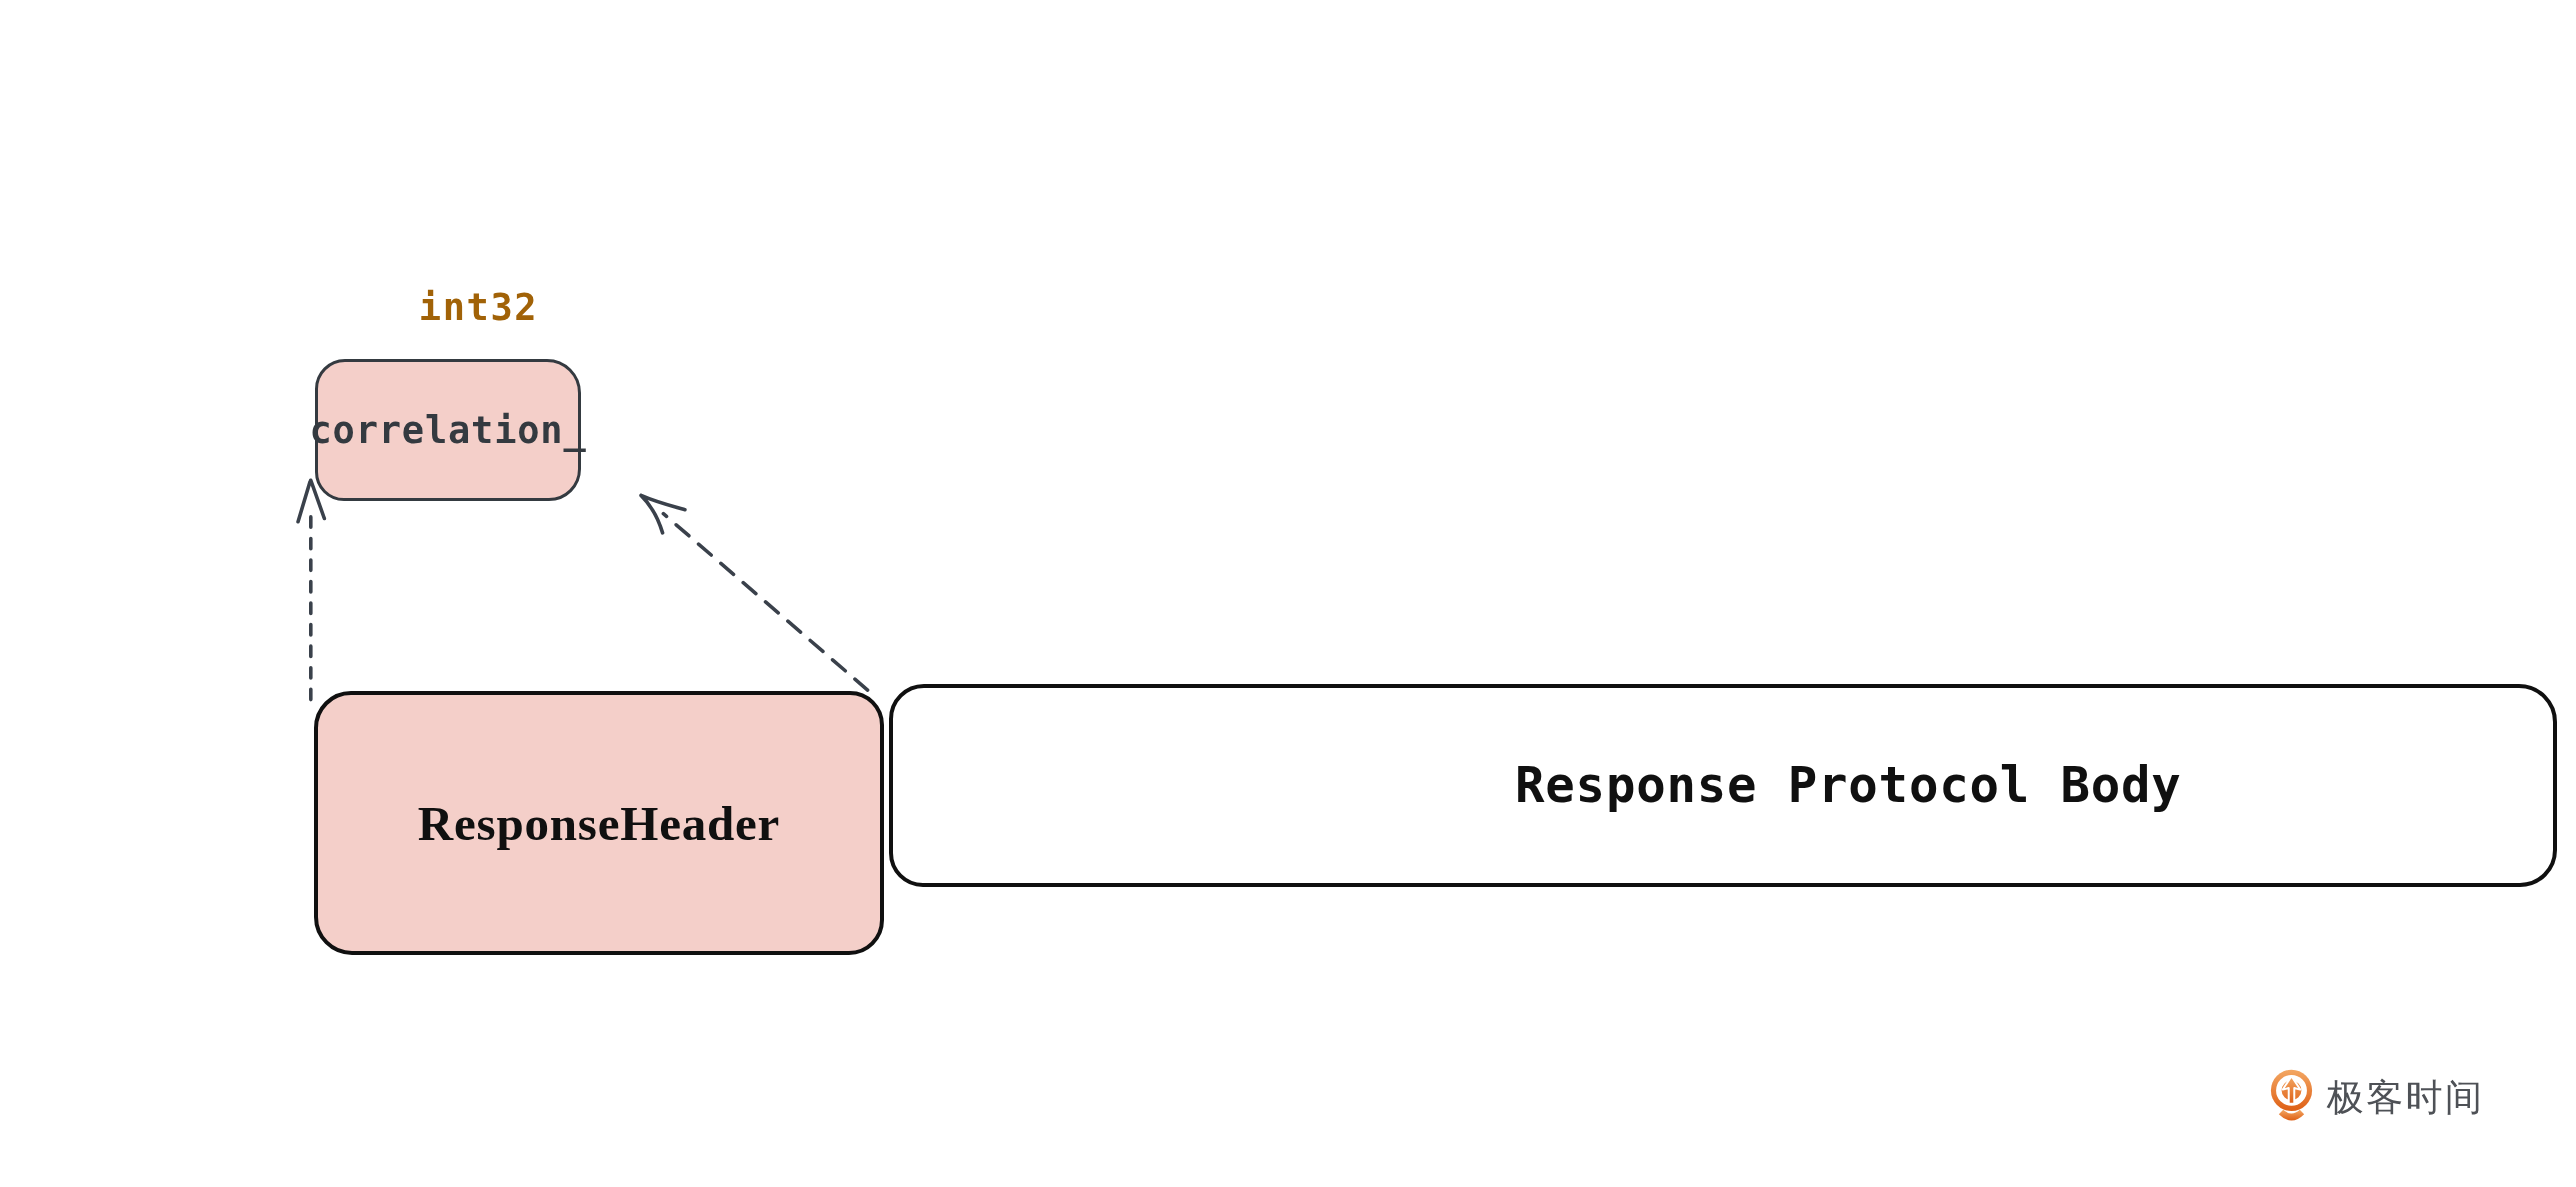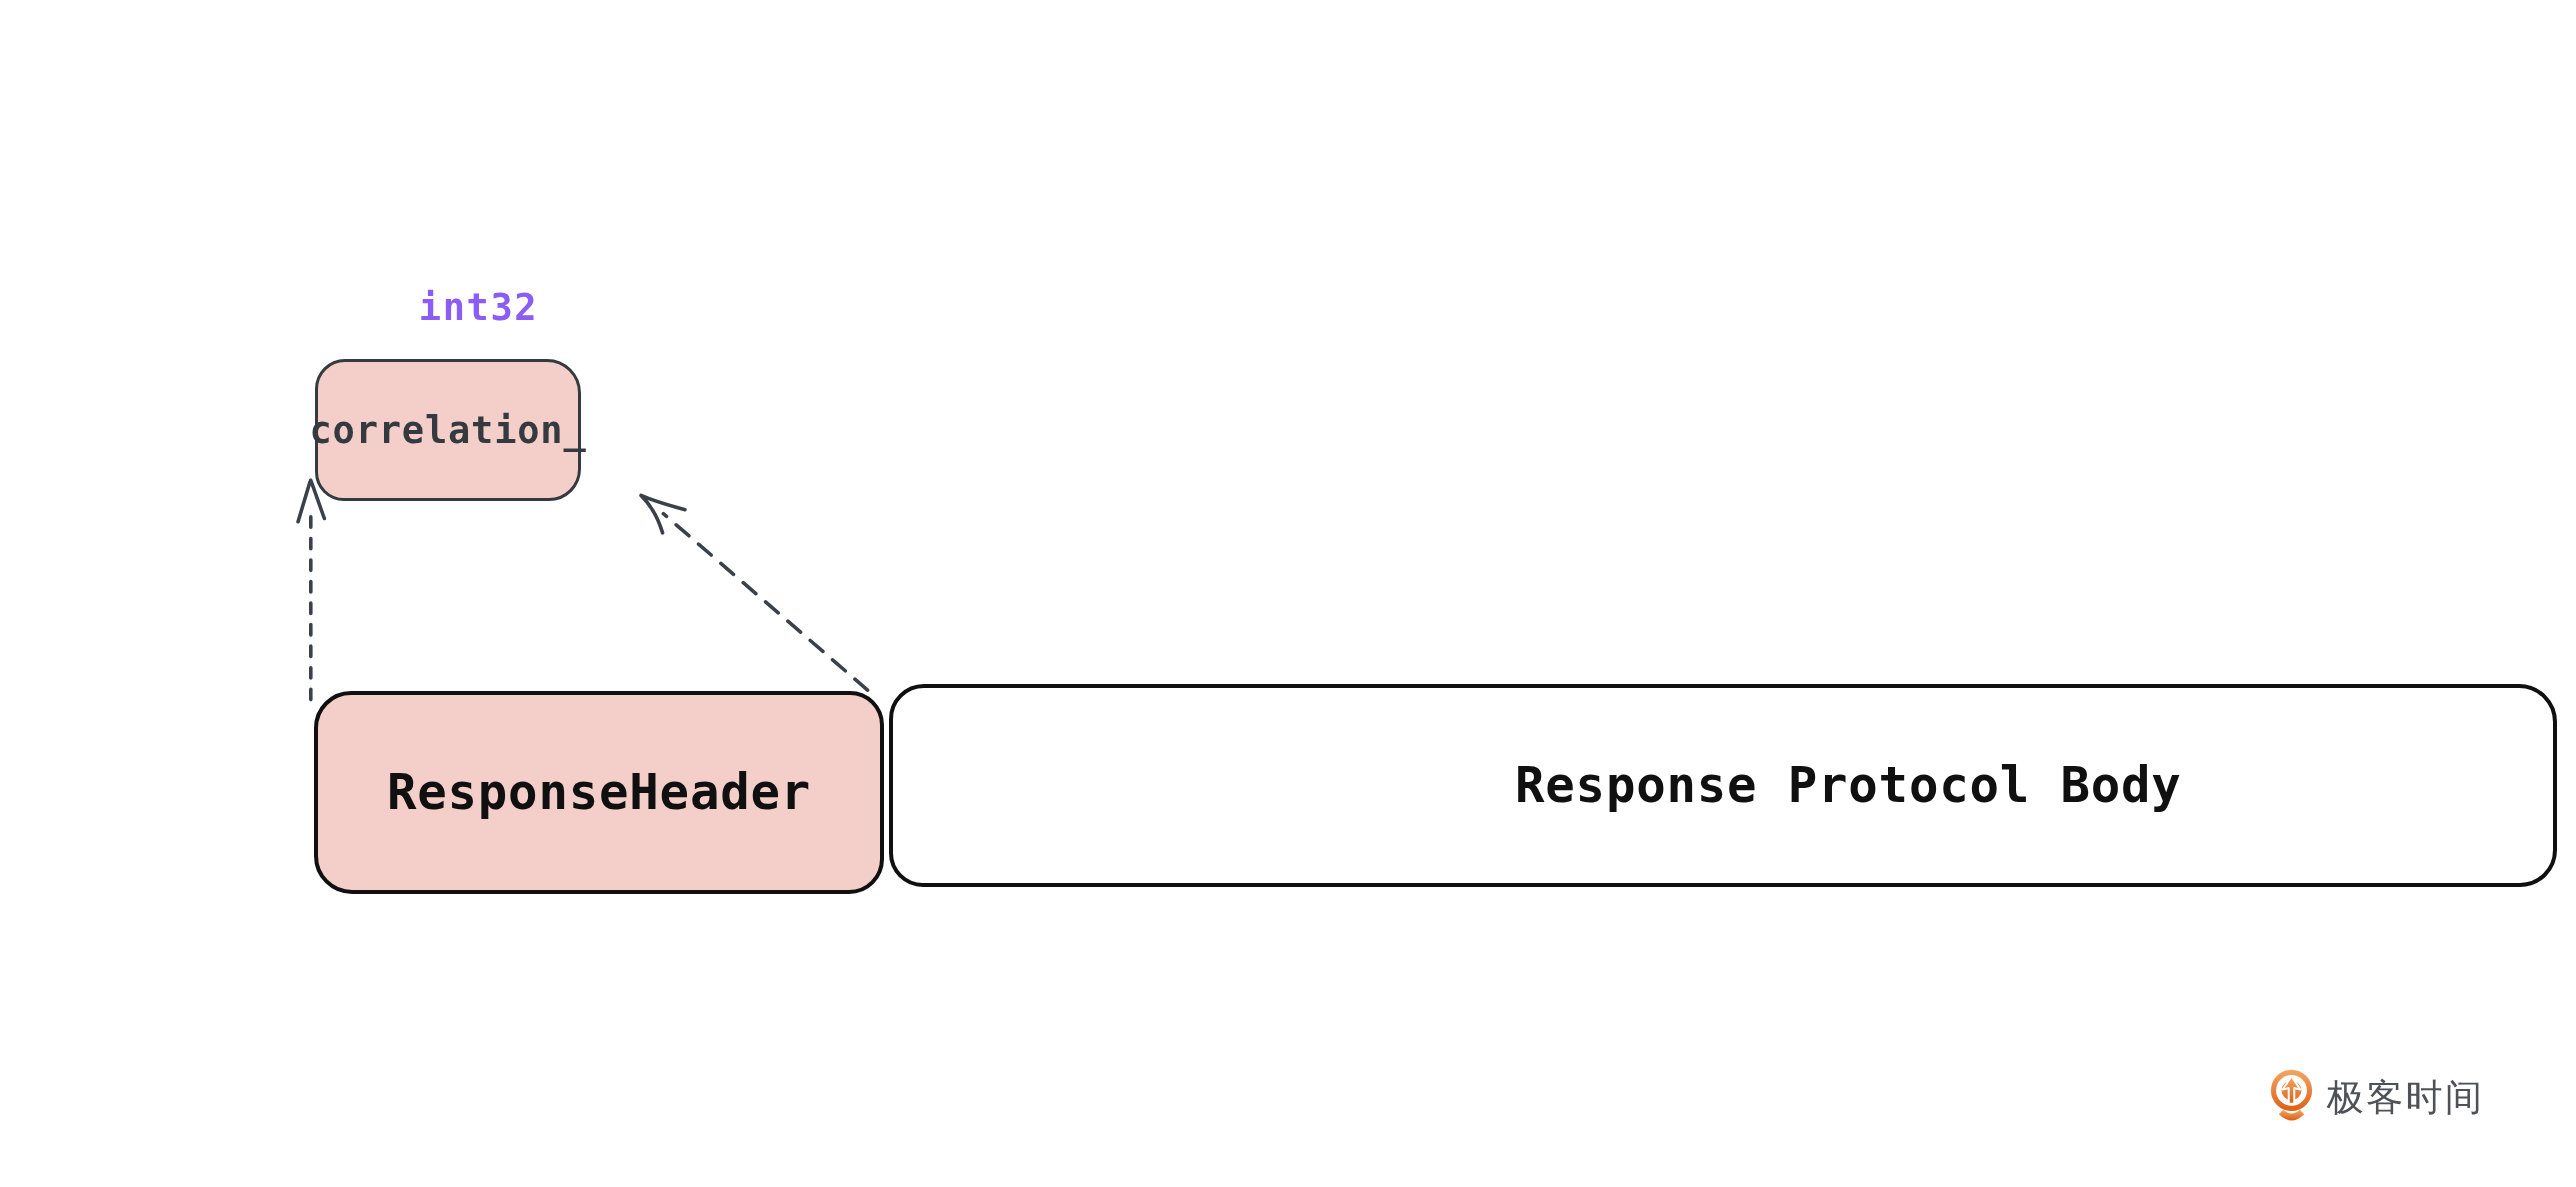--- a/index.html
+++ b/index.html
@@ -18,21 +18,21 @@
 
   
   .type-label {
     position: absolute;
     left: 367px;
     top: 286px;
     width: 223px;
     text-align: center;
     font-size: 37px;
     font-weight: 700;
-    color: #8b5cf6;
+    color: #a16207;
     letter-spacing: 1.6px;
   }
 
   
   .sketch-box {
     position: absolute;
     box-sizing: border-box;
     display: flex;
     align-items: center;
     justify-content: center;
@@ -54,24 +54,25 @@
     color: #343A40;
     line-height: 45px;
     letter-spacing: 0.8px;
   }
   .corr-text span { display: block; }
 
   .header-box {
     left: 314px;
     top: 691px;
     width: 570px;
-    height: 203px;
+    height: 264px;
     background: #F4CFC9;
     border: 4.8px solid #101010;
     border-radius: 37px 34px 35px 38px;
+    font-family: Liberation Serif, serif;
   }
   .header-label {
     font-size: 49px;
     font-weight: 700;
     color: #101010;
     letter-spacing: 0.8px;
   }
 
   .body-box {
     left: 889px;

